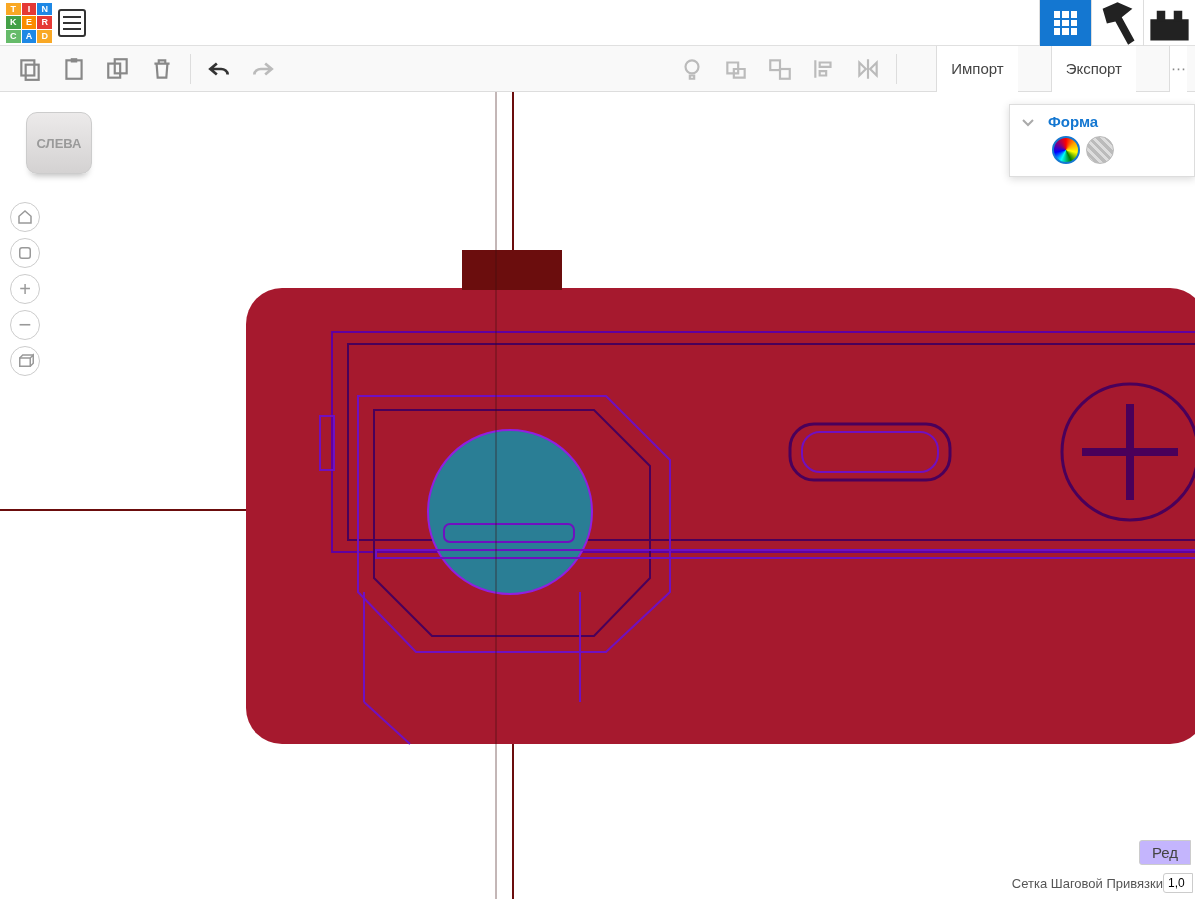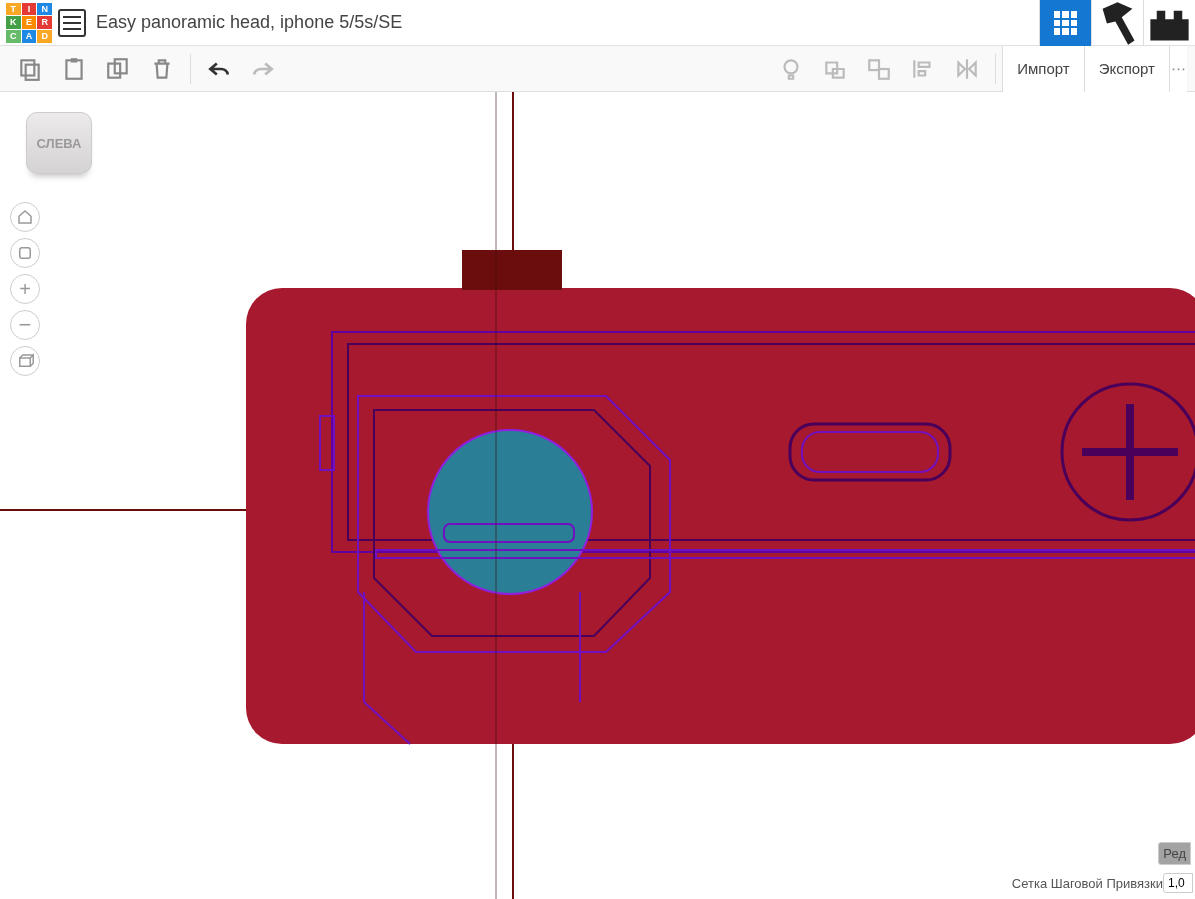--- a/index.html
+++ b/index.html
@@ -80,20 +80,21 @@
     margin-left: auto; display:flex; align-items:center;
   }
   .txtbtn {
     padding: 6px 14px;
     font-size: 15px;
     color: #444;
     height: 46px;
     display:flex; align-items:center;
     border-left:1px solid #ddd;
     background:#fff;
+    margin-left:33px;
   }
   
   .canvas {
     position: absolute;
     top: 92px; left:0; right:0; bottom:0;
     background: #fff;
   }
   .viewcube {
     position:absolute; top: 20px; left: 26px;
     width: 66px; height: 62px;
@@ -149,22 +150,22 @@
     background: conic-gradient(red,orange,yellow,green,cyan,blue,purple,red);
     border: 2px solid #1477d1;
   }
   .hatch {
     background: repeating-linear-gradient(45deg,#bbb,#bbb 3px,#ddd 3px,#ddd 6px);
     border: 1px solid #bbb;
   }
   
   .editbtn {
     position:absolute; right:4px; bottom: 34px;
-    background:#a3a3a3; border:1px solid #ccc;
-    padding: 3px 4px; font-size: 13px; color:#444;
+    background:#c4b5fd; border:1px solid #ccc;
+    padding: 3px 12px; font-size: 15px; color:#444;
     border-radius: 3px 0 0 3px;
   }
   .gridsnap {
     position:absolute; right:2px; bottom:6px;
     font-size: 13px; color:#555;
     display:flex; align-items:center; 
   }
   .gridsnap input {
     width: 30px; border:1px solid #ccc; padding:2px 4px;
     font-size:12px;
@@ -184,21 +185,20 @@
       <div class="t6">R</div>
     <div class="t7">C</div>
       <div class="t8">A</div>
       <div class="t9">D</div>
   </div>
   <div class="list-icon">
     <span></span>
       <span></span>
       <span></span>
   </div>
-  <div class="title">Easy panoramic head, iphone 5/5s/SE</div>
   <div class="header-right">
     <div class="hbtn active">
       <div class="grid-icon">
         <span></span>
           <span></span>
           <span></span>
         <span></span>
           <span></span>
           <span></span>
         <span></span>
@@ -354,20 +354,32 @@
     <div class="navbtn" style="font-size:22px;color:#999">−</div>
     <div class="navbtn">
       <svg viewBox="0 0 24 24">
           <rect x="5" y="8" width="14" height="11"></rect>
           <path d="M5 8l4-4h14"></path>
           <path d="M19 8l4-4v11l-4 4"></path>
         </svg>
     </div>
   </div>
 
+  <div class="shape-panel">
+    <div class="row1">
+      <svg class="chev" viewBox="0 0 16 16">
+          <path d="M3 6l5 5 5-5" fill="none" stroke="#aaa" stroke-width="2"></path>
+        </svg>
+      <div class="lbl">Форма</div>
+    </div>
+    <div class="row2">
+      <div class="colorball rainbow"></div>
+      <div class="colorball hatch"></div>
+    </div>
+  </div>
 
   <div class="editbtn">
     <span>Ред</span>
   </div>
   <div class="gridsnap">
     <span>Сетка Шаговой Привязки</span>
     <input type="text" value="1,0 м" style="">
   </div>
 
 </div>

